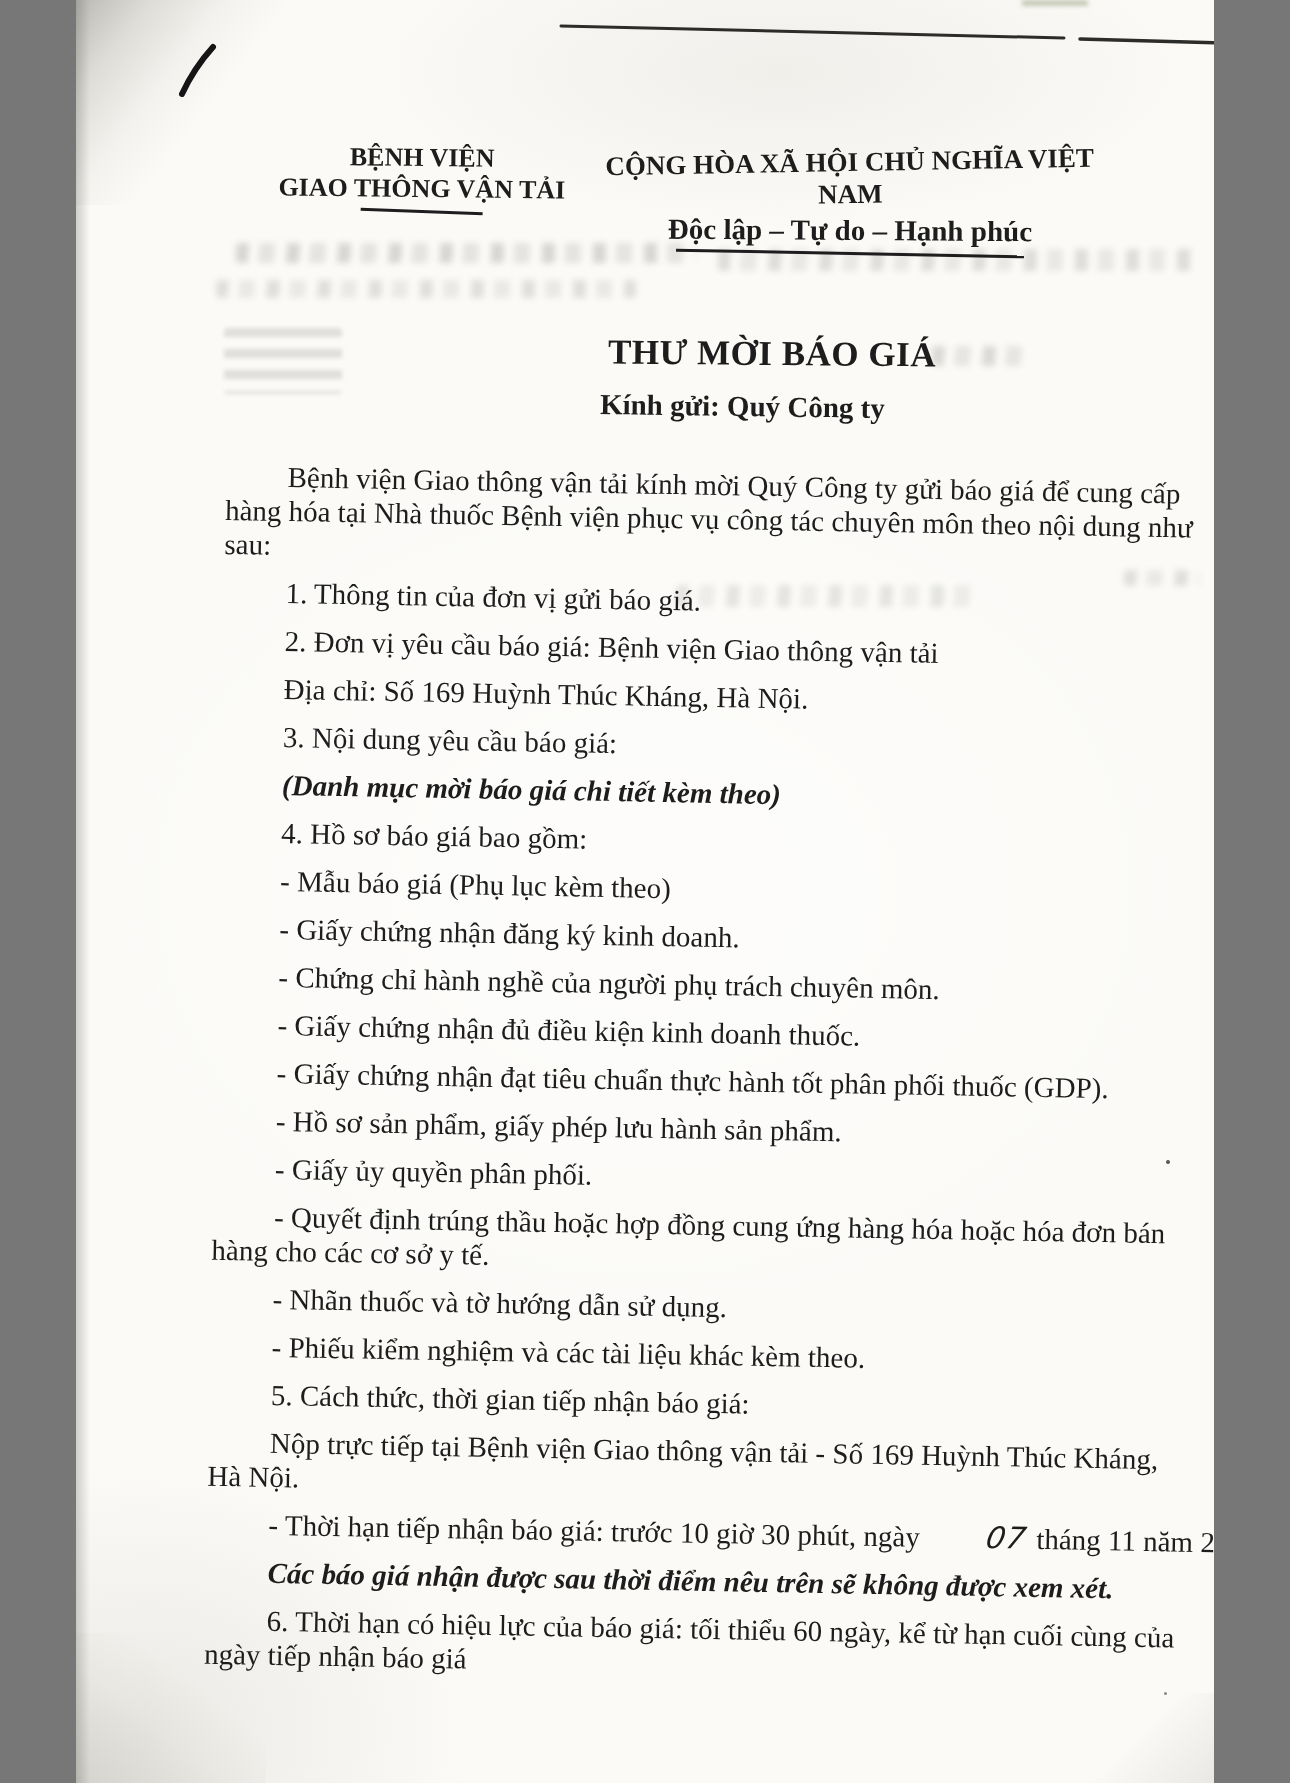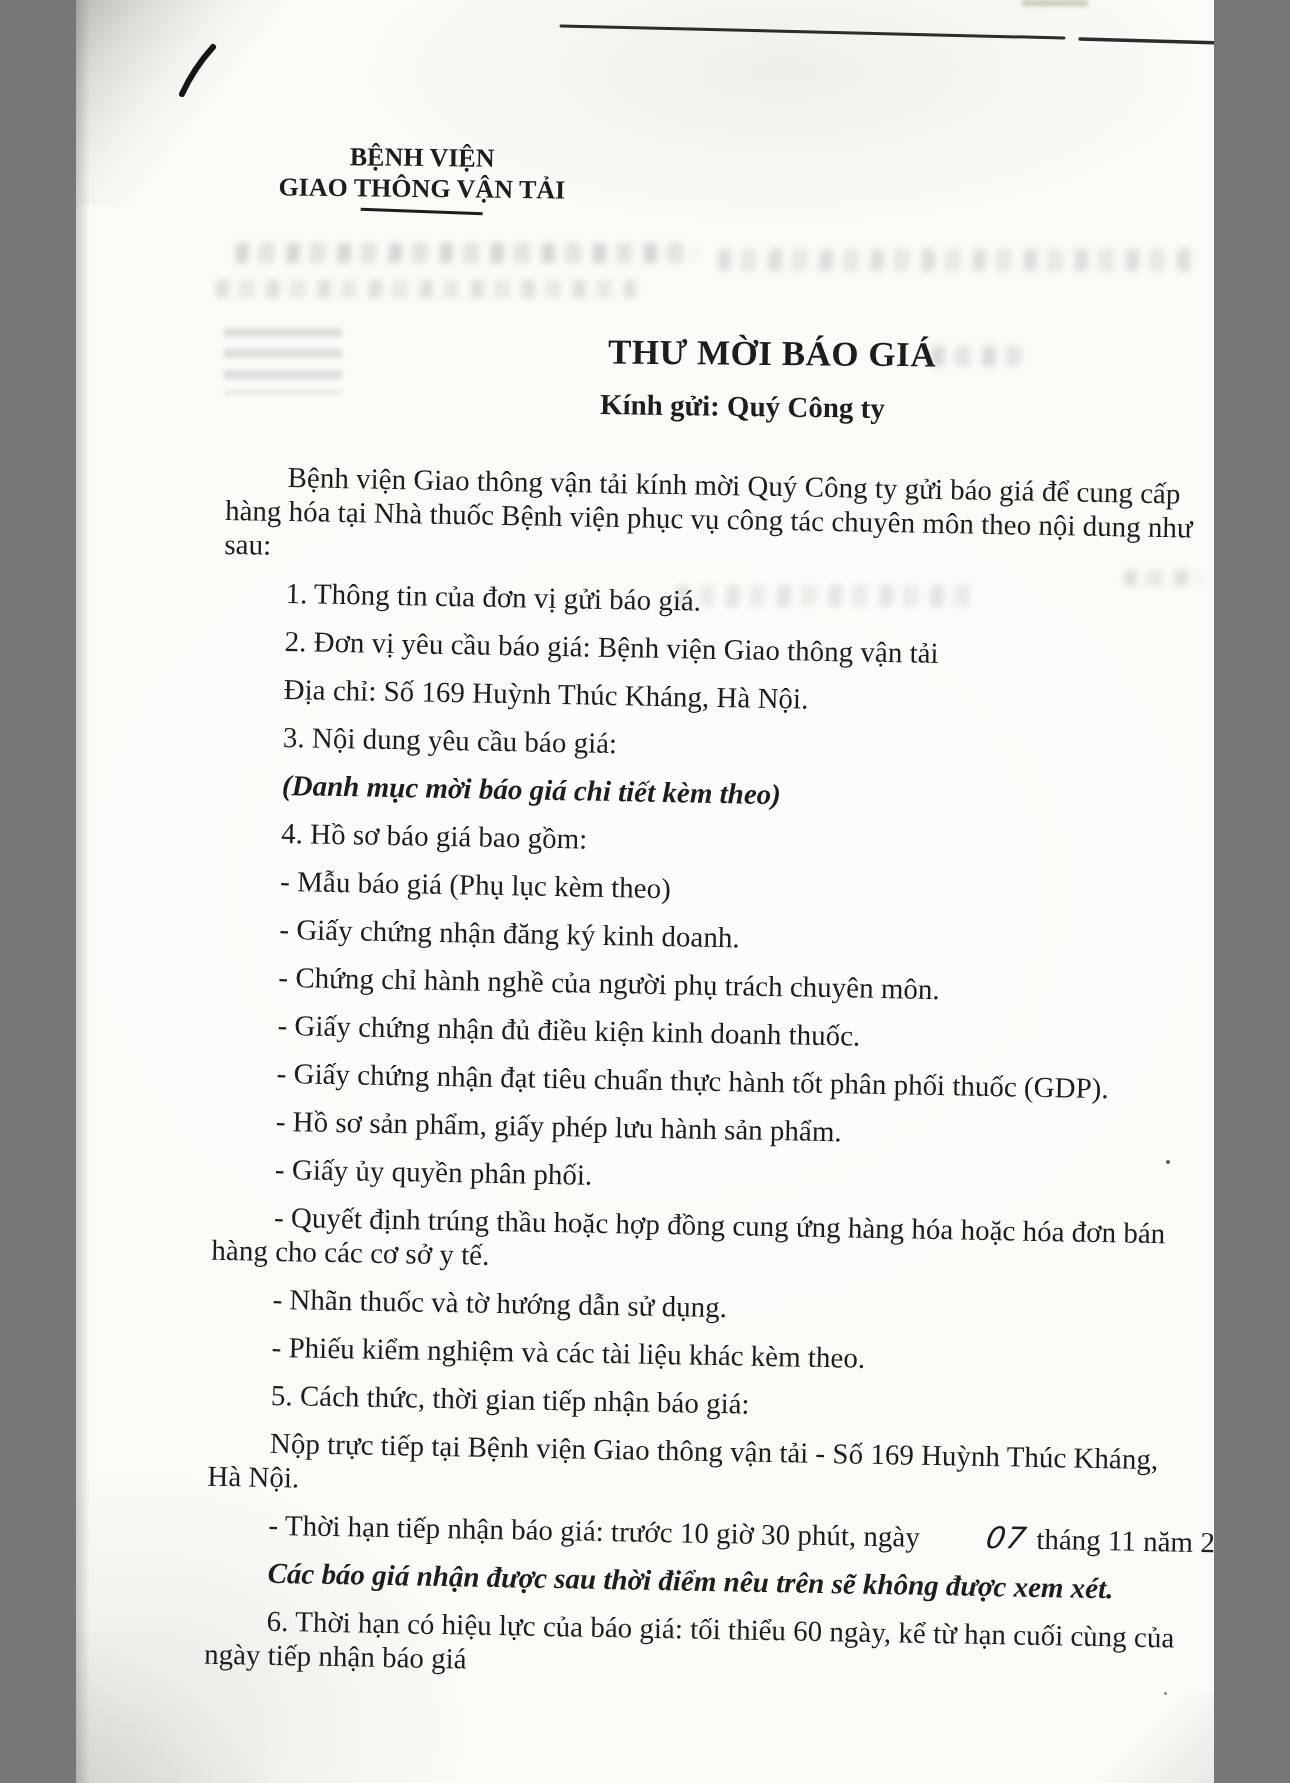--- a/index.html
+++ b/index.html
@@ -83,20 +83,25 @@
   <div class="smudge" style="left:1048px;top:570px;width:76px;height:16px;opacity:.38"></div>
 
   <div class="dot" style="left:1090px;top:1160px;width:4px;height:4px;opacity:.85"></div>
   <div class="dot" style="left:1088px;top:1692px;width:3px;height:3px;opacity:.6"></div>
   <div class="streak-v" style="left:1282px;top:1088px;height:95px;"></div>
 
   <div class="org-block">
     <div>BỆNH VIỆN</div>
     <div>GIAO THÔNG VẬN TẢI</div>
     <div class="org-underline"></div>
+  </div>
+  <div class="national-block">
+    <div class="national-l1">CỘNG HÒA XÃ HỘI CHỦ NGHĨA VIỆT NAM</div>
+    <div class="national-l2">Độc lập – Tự do – Hạnh phúc</div>
+    <div class="national-underline"></div>
   </div>
 
   <div class="doc-title">THƯ MỜI BÁO GIÁ</div>
   <div class="salutation">Kính gửi: Quý Công ty</div>
 
   <div class="doc-body" id="body-paragraphs">
       <div class="para normal">
         <div class="line first">Bệnh viện Giao thông vận tải kính mời Quý Công ty gửi báo giá để cung cấp</div>
         <div class="line">hàng hóa tại Nhà thuốc Bệnh viện phục vụ công tác chuyên môn theo nội dung như</div>
         <div class="line">sau:</div>

